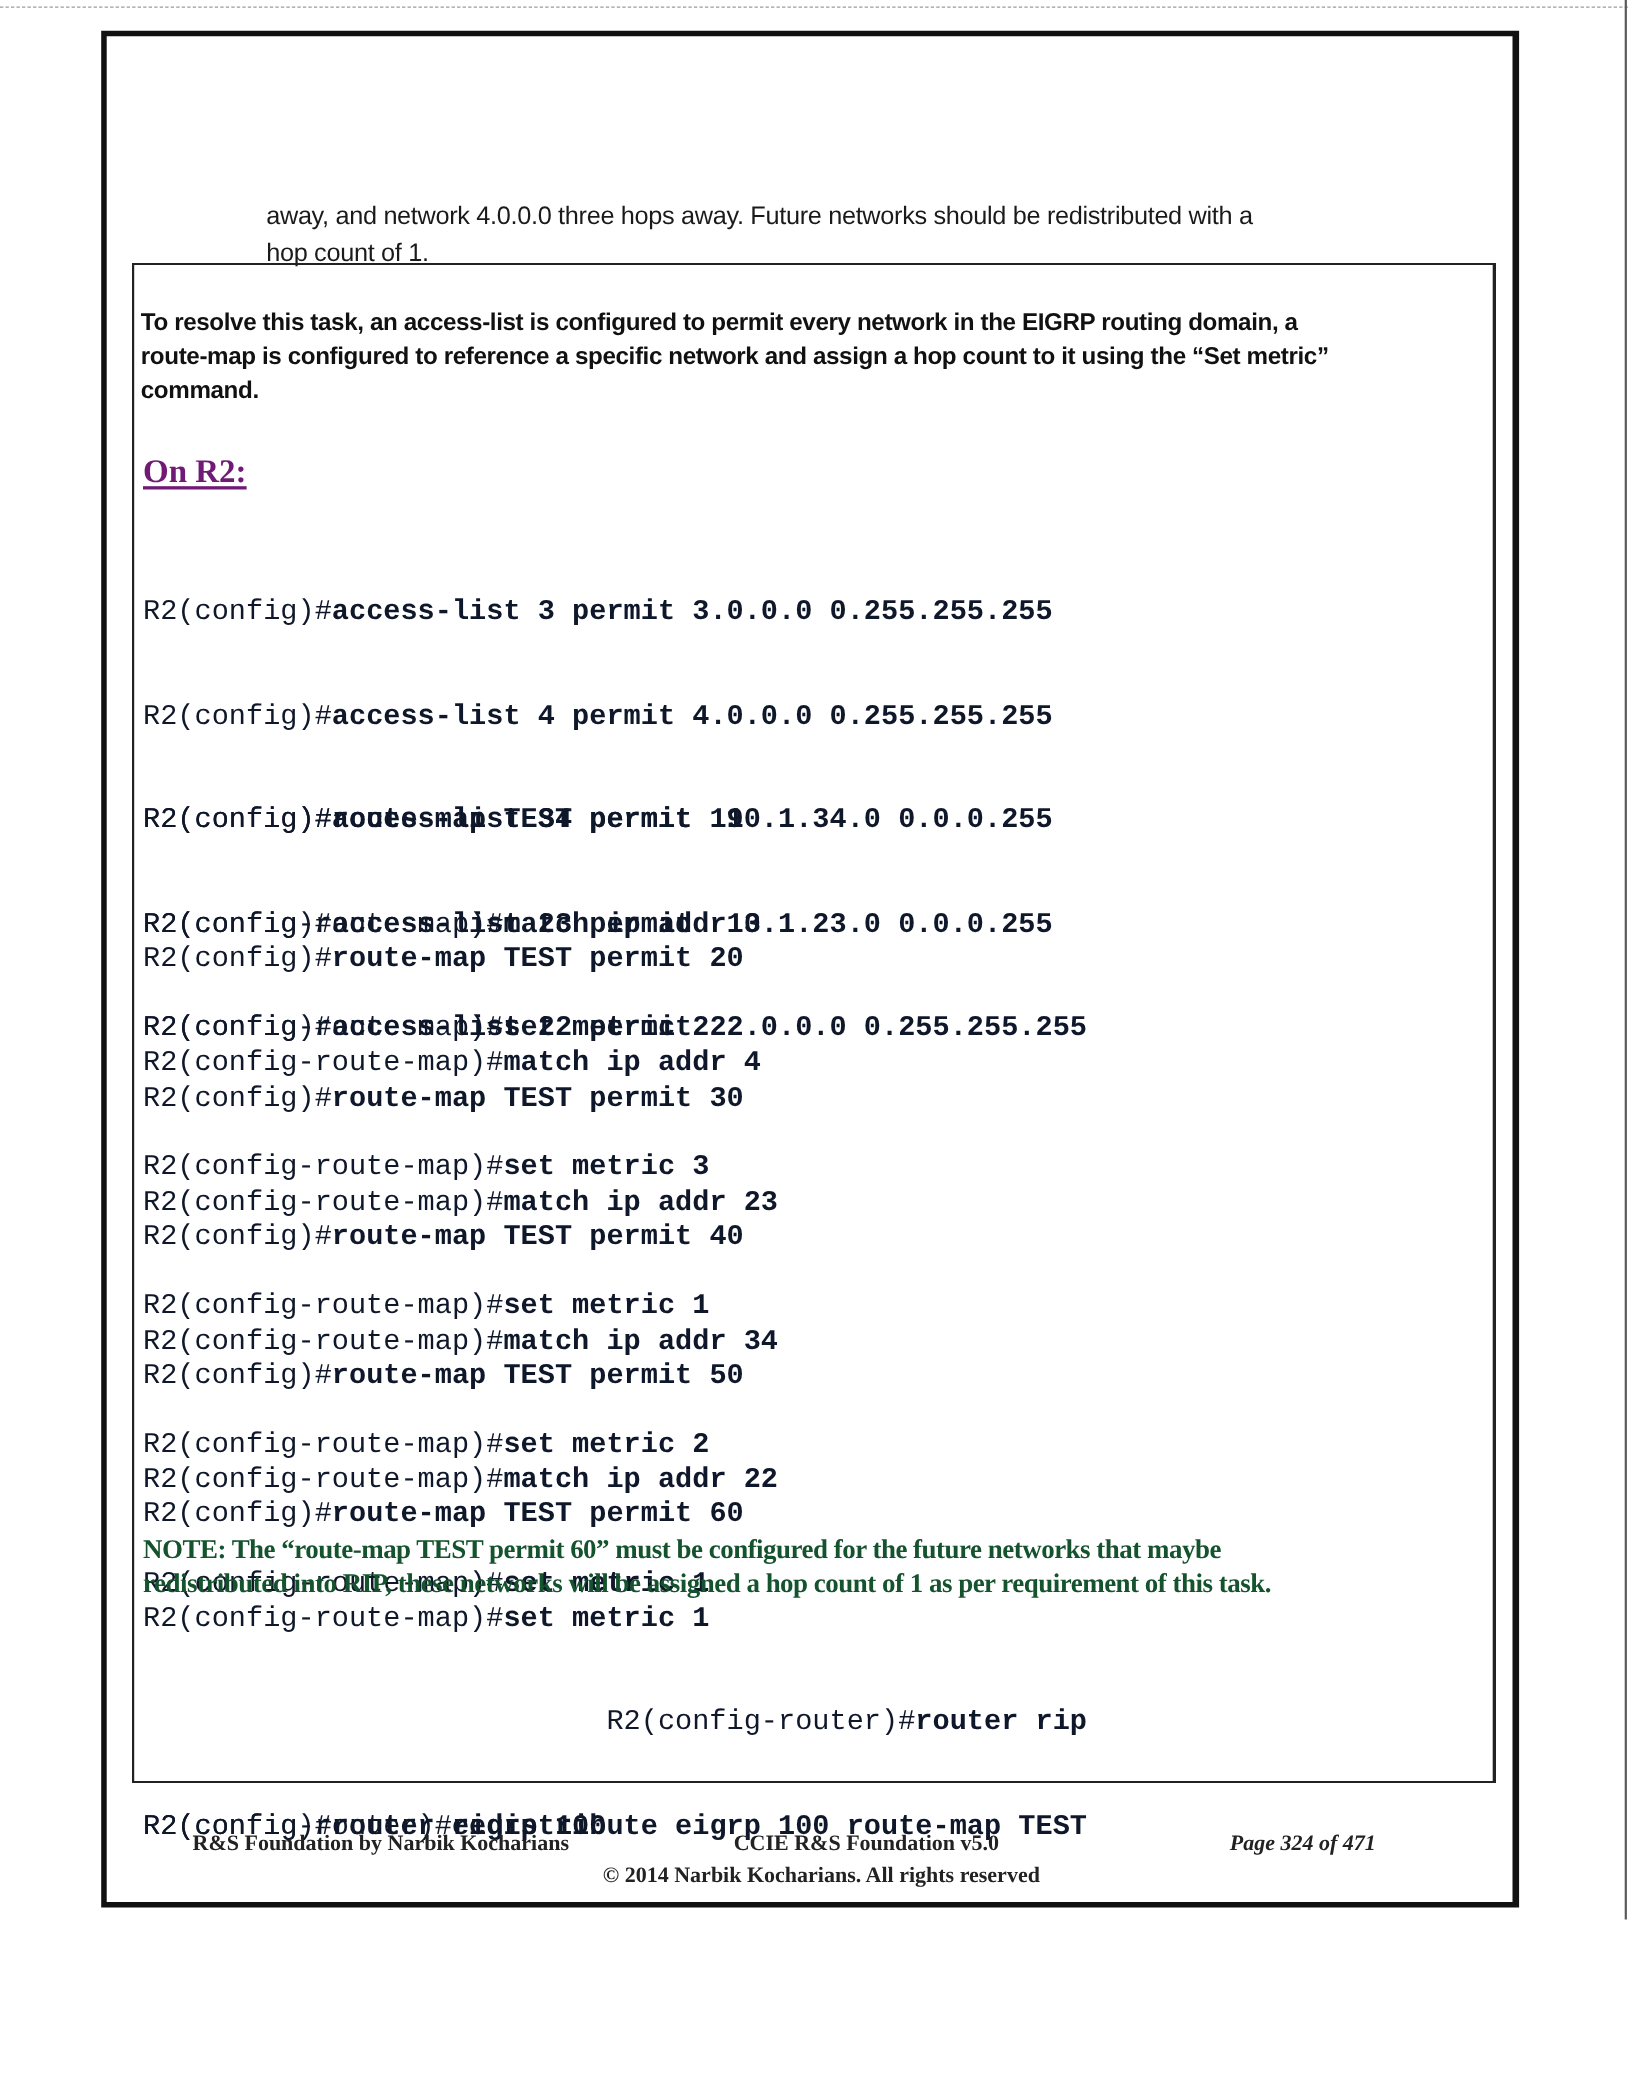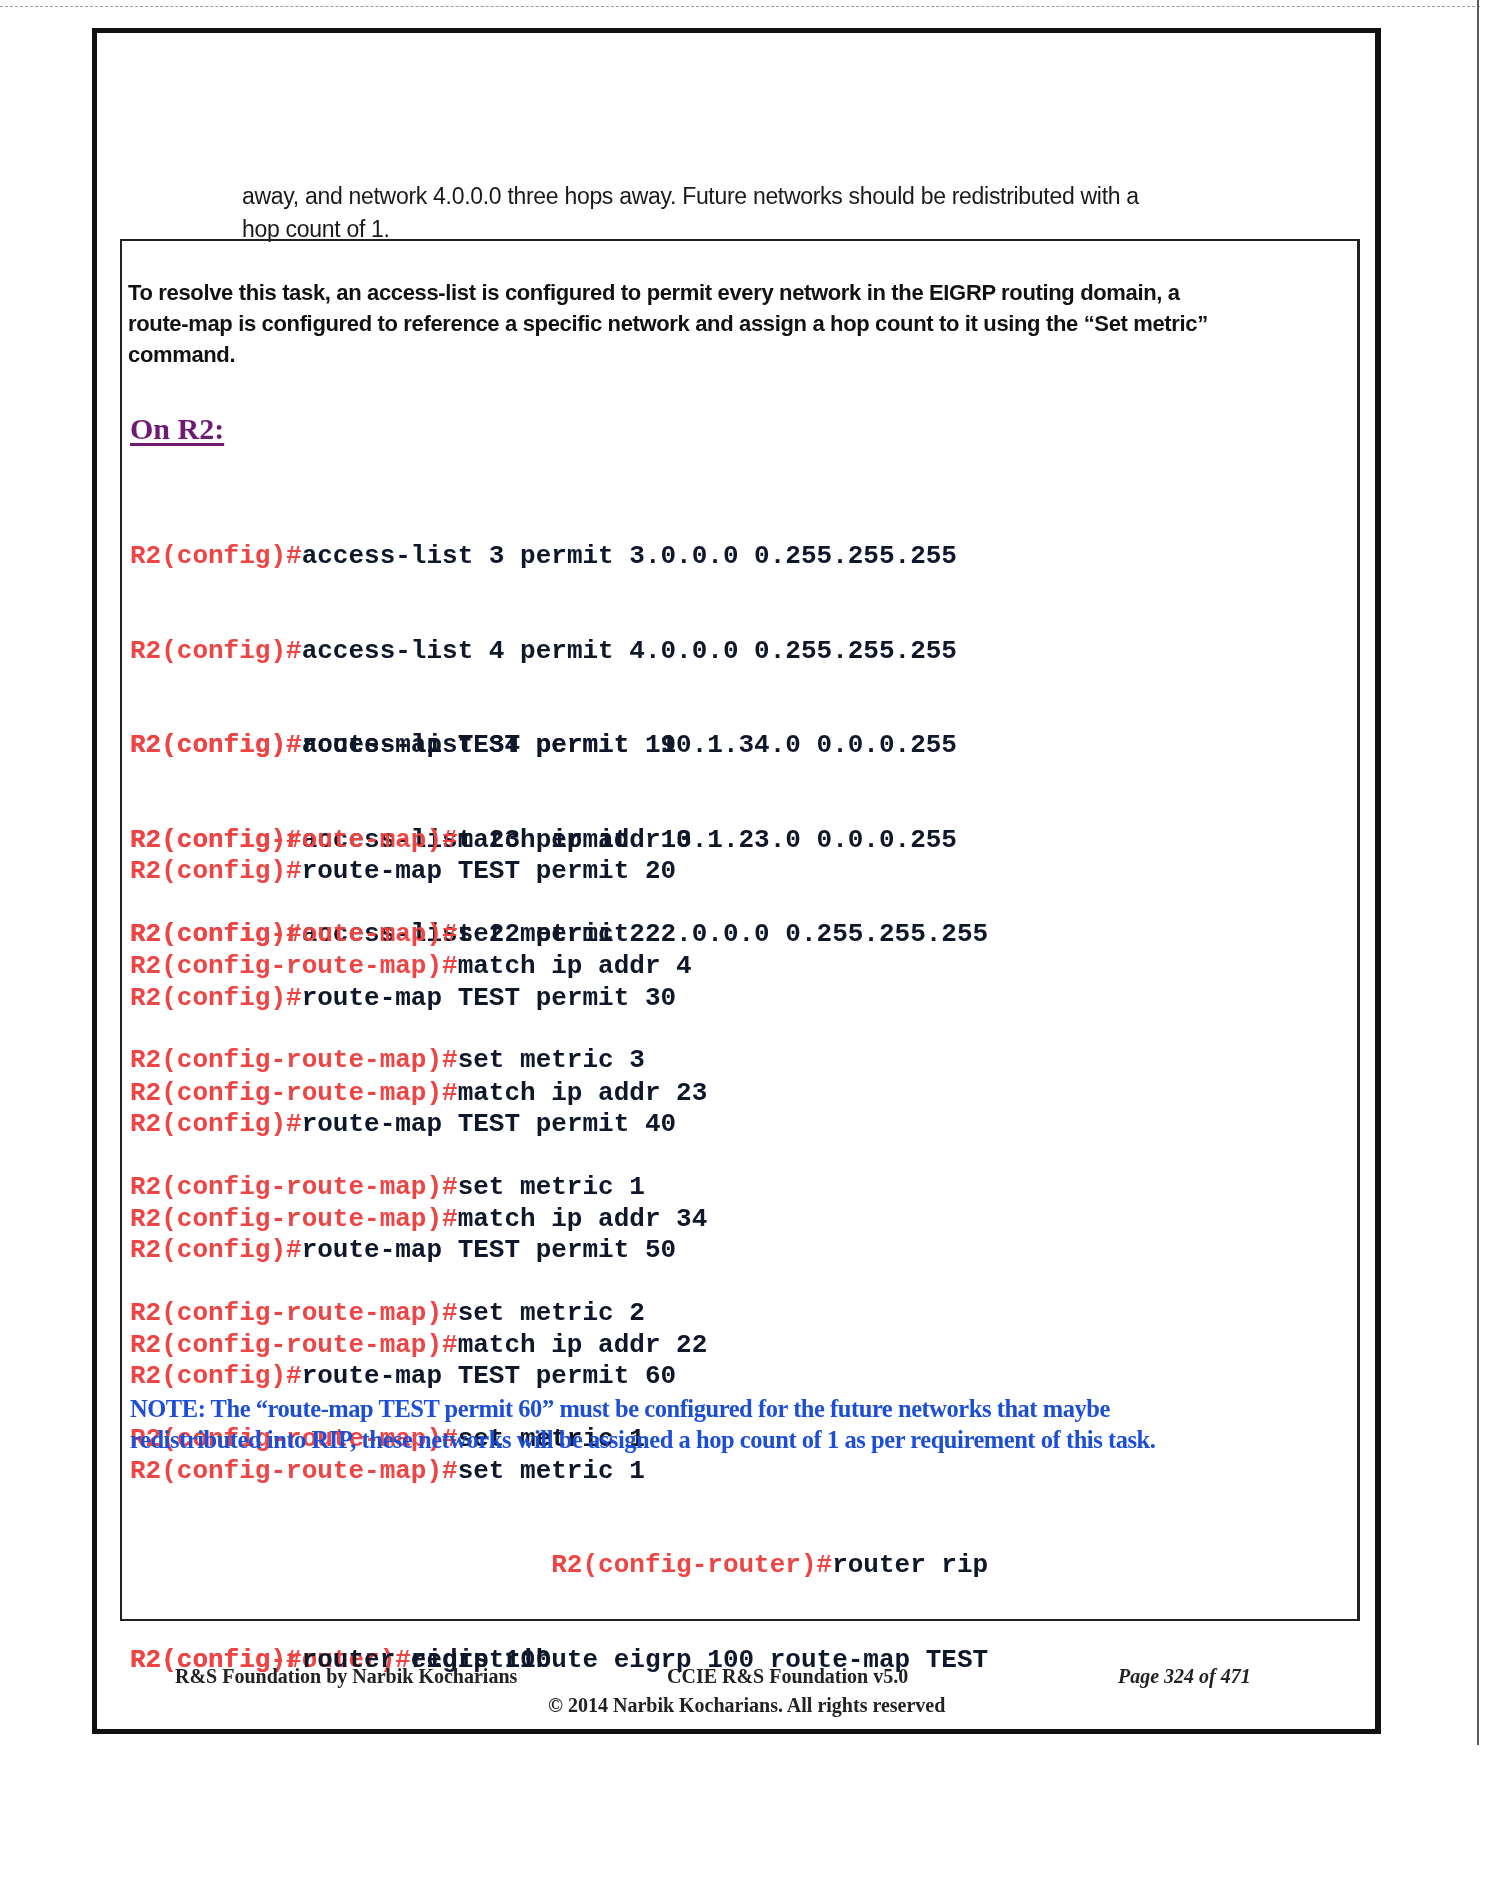--- a/index.html
+++ b/index.html
@@ -86,36 +86,36 @@
       font-size: 26px;
       line-height: 31.5px;
       color: #111;
       white-space: pre;
     }
     .code-line {
       display: block;
       height: 31.5px;
     }
     .code-line .prompt {
-      font-weight: bold;
-      color: #ef4444;
+      font-weight: normal;
+      color: #0f172a;
     }
     .code-line .cmd {
       font-weight: bold;
       color: #0f172a;
     }
     .note-text {
       position: absolute;
       left: 130px; top: 1393px;
       width: 1230px;
       font-family: "Liberation Serif", serif;
       font-weight: bold;
       font-size: 24.5px;
       line-height: 31px;
-      color: #1d4ed8;
+      color: #14532d;
       letter-spacing: -0.45px;
     }
     
     .footer {
       position: absolute;
       left: 0; top: 1665px;
       width: 1492px;
       font-family: "Liberation Serif", serif;
       font-weight: bold;
       font-size: 20px;

